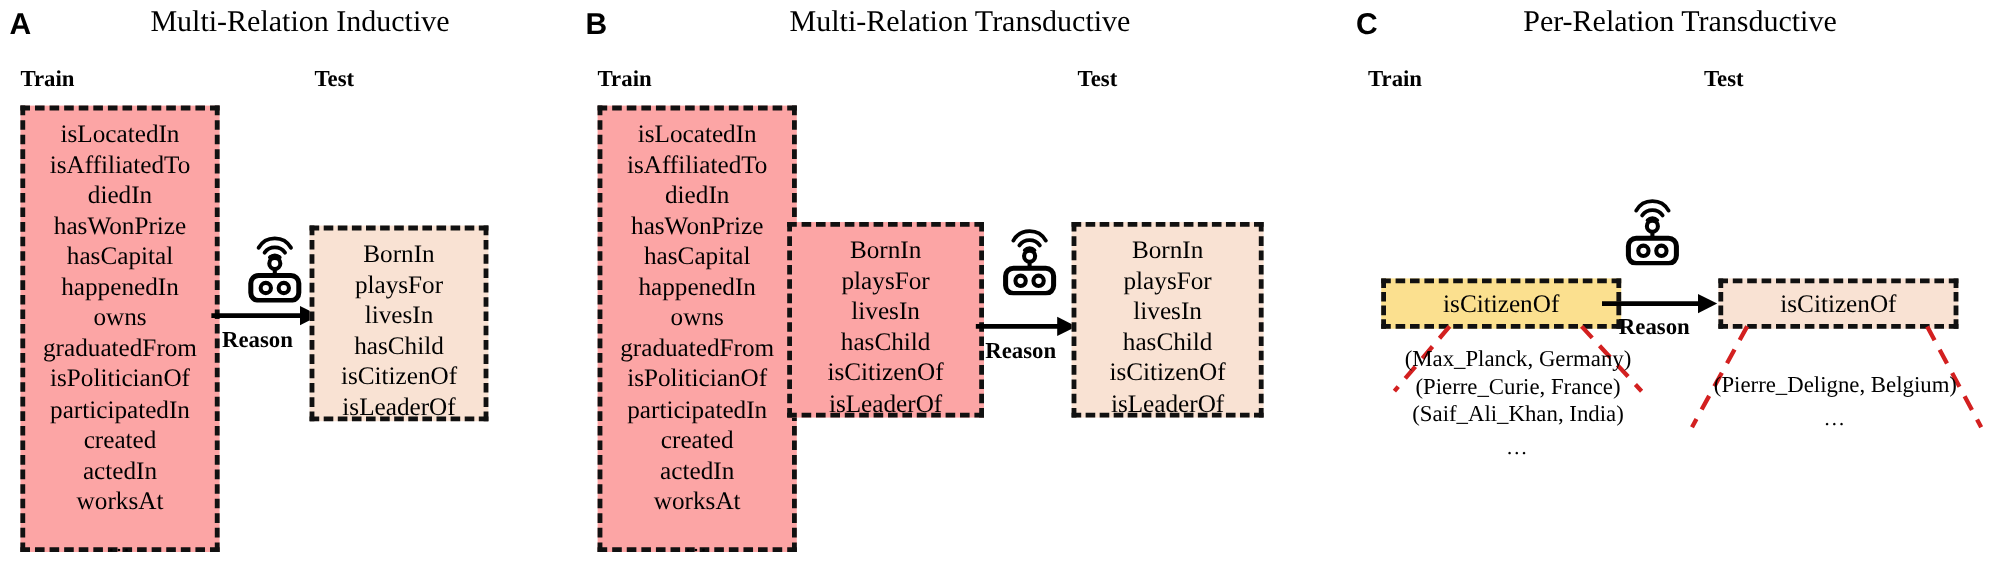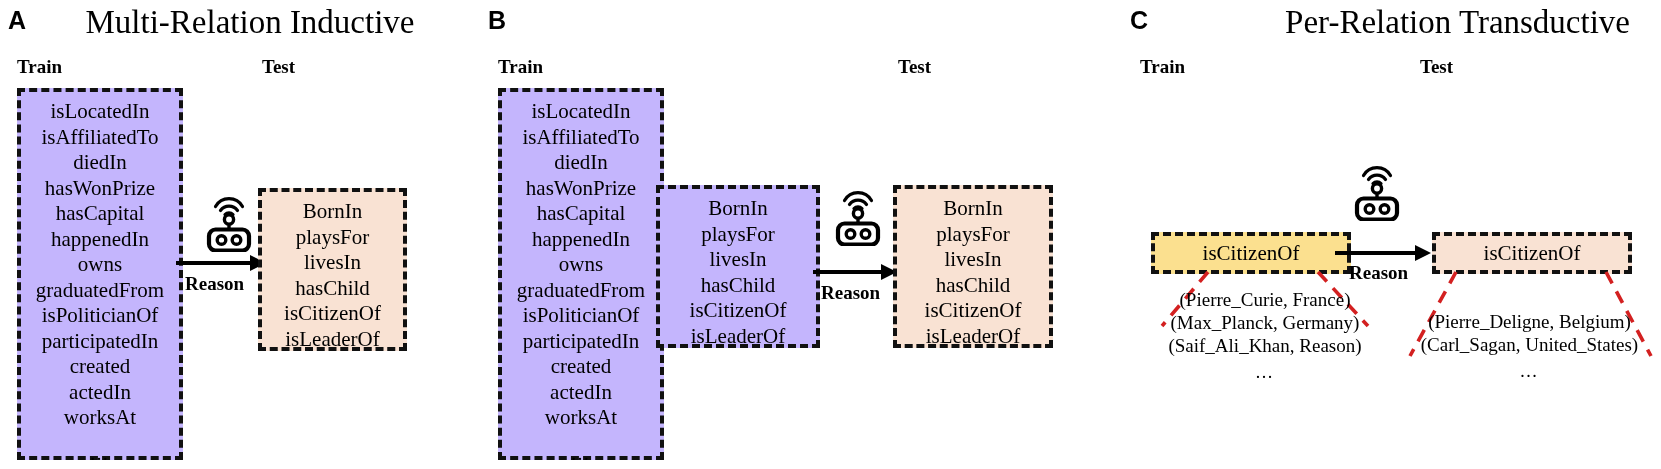--- a/index.html
+++ b/index.html
@@ -1,28 +1,28 @@
 <!DOCTYPE html>
 <html><head>
 <meta charset="utf-8">
 <style>
   html,body{margin:0;padding:0;background:#ffffff;}
   body{width:1661px;height:469px;position:relative;overflow:hidden;
        font-family:"Liberation Serif","DejaVu Serif",serif;color:#000;}
   .panel{position:absolute;top:0;height:469px;}
   .panel-letter{position:absolute;font-family:"Liberation Sans","DejaVu Sans",sans-serif;
        font-weight:bold;font-size:25px;line-height:1;}
-  .panel-title{position:absolute;font-size:33px;line-height:1;white-space:nowrap;
+  .panel-title{position:absolute;font-size:25px;line-height:1;white-space:nowrap;
        text-align:center;}
   .col-label{position:absolute;font-weight:bold;font-size:19px;line-height:1;
        white-space:nowrap;text-align:left;}
   .relbox{position:absolute;box-sizing:border-box;border:4px dashed #111;
        display:flex;flex-direction:column;align-items:center;justify-content:flex-start;
        padding-top:7px;}
-  .relbox.yellow{background:#c4b5fd;}
+  .relbox.yellow{background:#fca5a5;}
   .relbox.pink{background:#F9E2D3;}
   .relbox .rel{font-size:21px;line-height:25.5px;white-space:nowrap;}
   .relbox .rel.dots{letter-spacing:2px;font-size:19px;}
   .onelinebox{position:absolute;box-sizing:border-box;border:4px dashed #111;
        display:flex;align-items:center;justify-content:center;}
   .onelinebox.yellow{background:#FBE08F;}
   .onelinebox.pink{background:#F9E2D3;}
   .onelinebox .rel{font-size:21px;line-height:1;white-space:nowrap;}
   .robot{position:absolute;}
   .arrow{position:absolute;}
@@ -90,20 +90,21 @@
     <div class="rel">livesIn</div>
     <div class="rel">hasChild</div>
     <div class="rel">isCitizenOf</div>
     <div class="rel">isLeaderOf</div>
   </div>
 </div>
 
 <div class="panel" style="left:480px;width:640px;">
 
   <div class="panel-letter" style="left:8px;top:8px;">B</div>
+  <div class="panel-title" style="left:50px;top:6px;width:540px;">Multi-Relation Transductive</div>
 
   <div class="col-label" style="left:18px;top:57px;width:166px;">Train</div>
   <div class="col-label" style="left:418px;top:57px;width:150px;">Test</div>
 
   <div class="relbox yellow" style="left:18px;top:88px;width:166px;height:372px;">
     <div class="rel">isLocatedIn</div>
     <div class="rel">isAffiliatedTo</div>
     <div class="rel">diedIn</div>
     <div class="rel">hasWonPrize</div>
     <div class="rel">hasCapital</div>
@@ -156,21 +157,21 @@
     <div class="rel">livesIn</div>
     <div class="rel">hasChild</div>
     <div class="rel">isCitizenOf</div>
     <div class="rel">isLeaderOf</div>
   </div>
 </div>
 
 <div class="panel" style="left:1120px;width:541px;">
 
   <div class="panel-letter" style="left:10px;top:8px;">C</div>
-  <div class="panel-title" style="left:50px;top:6px;width:460px;text-align:right;">Per-Relation Transductive</div>
+  <div class="panel-title" style="left:50px;top:6px;width:460px;">Per-Relation Transductive</div>
 
   <div class="col-label" style="left:20px;top:57px;width:215px;">Train</div>
   <div class="col-label" style="left:300px;top:57px;width:215px;">Test</div>
 
   <div class="robot" style="left:231px;top:155px;">
     <svg width="52" height="66" viewBox="0 0 52 66">
       <g fill="none" stroke="#000" stroke-linecap="round">
         <path d="M12.5 20.5 A15.5 15.5 0 0 1 39.5 20.5" stroke-width="3.2"></path>
         <path d="M17.5 24.5 A10.5 10.5 0 0 1 34.5 24.5" stroke-width="3.2"></path>
         <path d="M22 28.5 A5.5 5.5 0 0 1 30 28.5" stroke-width="3.2"></path>
@@ -207,24 +208,23 @@
   </div>
 
   <div class="redline" style="left:288px;top:268px;">
     <svg width="250" height="92" viewBox="0 0 250 92">
       <line x1="48" y1="4" x2="2" y2="88" stroke="#D32020" stroke-width="3.6" stroke-dasharray="13,9"></line>
       <line x1="198" y1="4" x2="243" y2="88" stroke="#D32020" stroke-width="3.6" stroke-dasharray="13,9"></line>
     </svg>
   </div>
 
   <div class="triples" style="left:0px;top:288px;width:290px;">
+    <div class="t">(Max_Planck, Germany)</div>
     <div class="t">(Pierre_Curie, France)</div>
-    <div class="t">(Max_Planck, Germany)</div>
-    <div class="t">(Saif_Ali_Khan, Reason)</div>
+    <div class="t">(Saif_Ali_Khan, India)</div>
     <div class="t dots" style="margin-top:4px;">…</div>
   </div>
 
   <div class="triples" style="left:278px;top:310px;width:263px;">
     <div class="t">(Pierre_Deligne, Belgium)</div>
-    <div class="t">(Carl_Sagan, United_States)</div>
     <div class="t dots" style="margin-top:4px;">…</div>
   </div>
 </div>
 
 </body></html>

